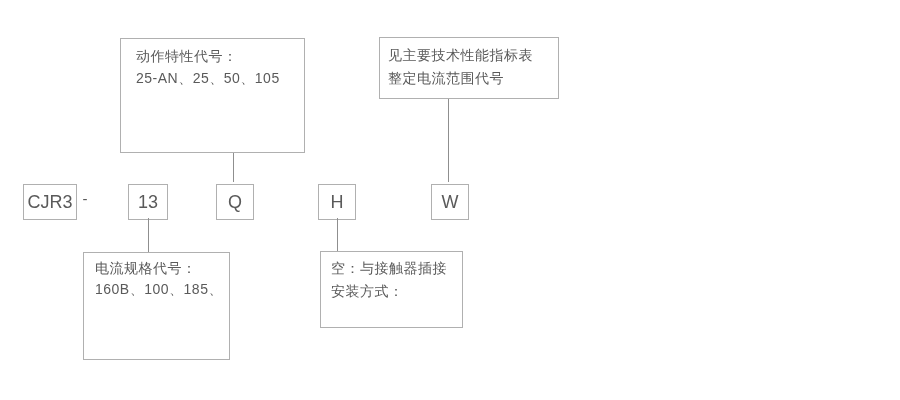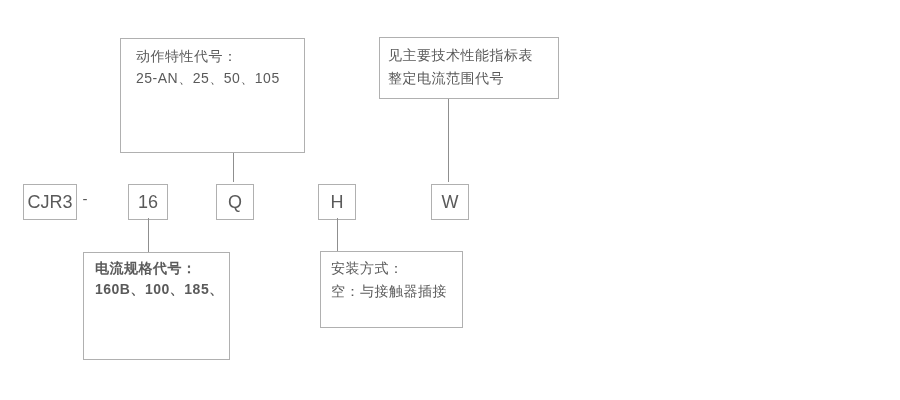--- a/index.html
+++ b/index.html
@@ -22,21 +22,21 @@
     box-sizing: border-box;
     border: 1px solid #b0b0b0;
     background: #ffffff;
     font-size: 14px;
     letter-spacing: 0.5px;
   }
   .callout .line { white-space: nowrap; }
 
   .callout.action   { left: 120px; top: 38px;  width: 185px; height: 115px; padding: 6px 4px 0 15px; line-height: 22px; }
   .callout.range    { left: 379px; top: 37px;  width: 180px; height: 62px;  padding: 6px 4px 0 8px;  line-height: 23px; }
-  .callout.current  { left: 83px;  top: 252px; width: 147px; height: 108px; padding: 5px 4px 0 11px; line-height: 21px; font-weight: bold; }
+  .callout.current  { left: 83px;  top: 252px; width: 147px; height: 108px; padding: 5px 4px 0 11px; line-height: 21px; }
   .callout.mounting { left: 320px; top: 251px; width: 143px; height: 77px;  padding: 5px 4px 0 10px; line-height: 23px; }
 
   .codebox {
     position: absolute;
     box-sizing: border-box;
     top: 184px;
     height: 36px;
     border: 1px solid #b0b0b0;
     background: #ffffff;
     font-size: 18px;
@@ -84,27 +84,27 @@
     <div class="line">见主要技术性能指标表</div>
     <div class="line">整定电流范围代号</div>
   </div>
 
   <div class="callout current">
     <div class="line">电流规格代号：</div>
     <div class="line">160B、100、185、</div>
   </div>
 
   <div class="callout mounting">
+    <div class="line">空：与接触器插接</div>
     <div class="line">安装方式：</div>
-    <div class="line">空：与接触器插接</div>
   </div>
 
   <div class="codebox series">CJR3</div>
   <div class="dash">-</div>
-  <div class="codebox c13">16</div>
+  <div class="codebox c13">13</div>
   <div class="codebox cq">Q</div>
   <div class="codebox ch">H</div>
   <div class="codebox cw">W</div>
 
   <div class="connector conn-action-q"></div>
   <div class="connector conn-range-w"></div>
   <div class="connector conn-13-current"></div>
   <div class="connector conn-h-mounting"></div>
 
 </div>

